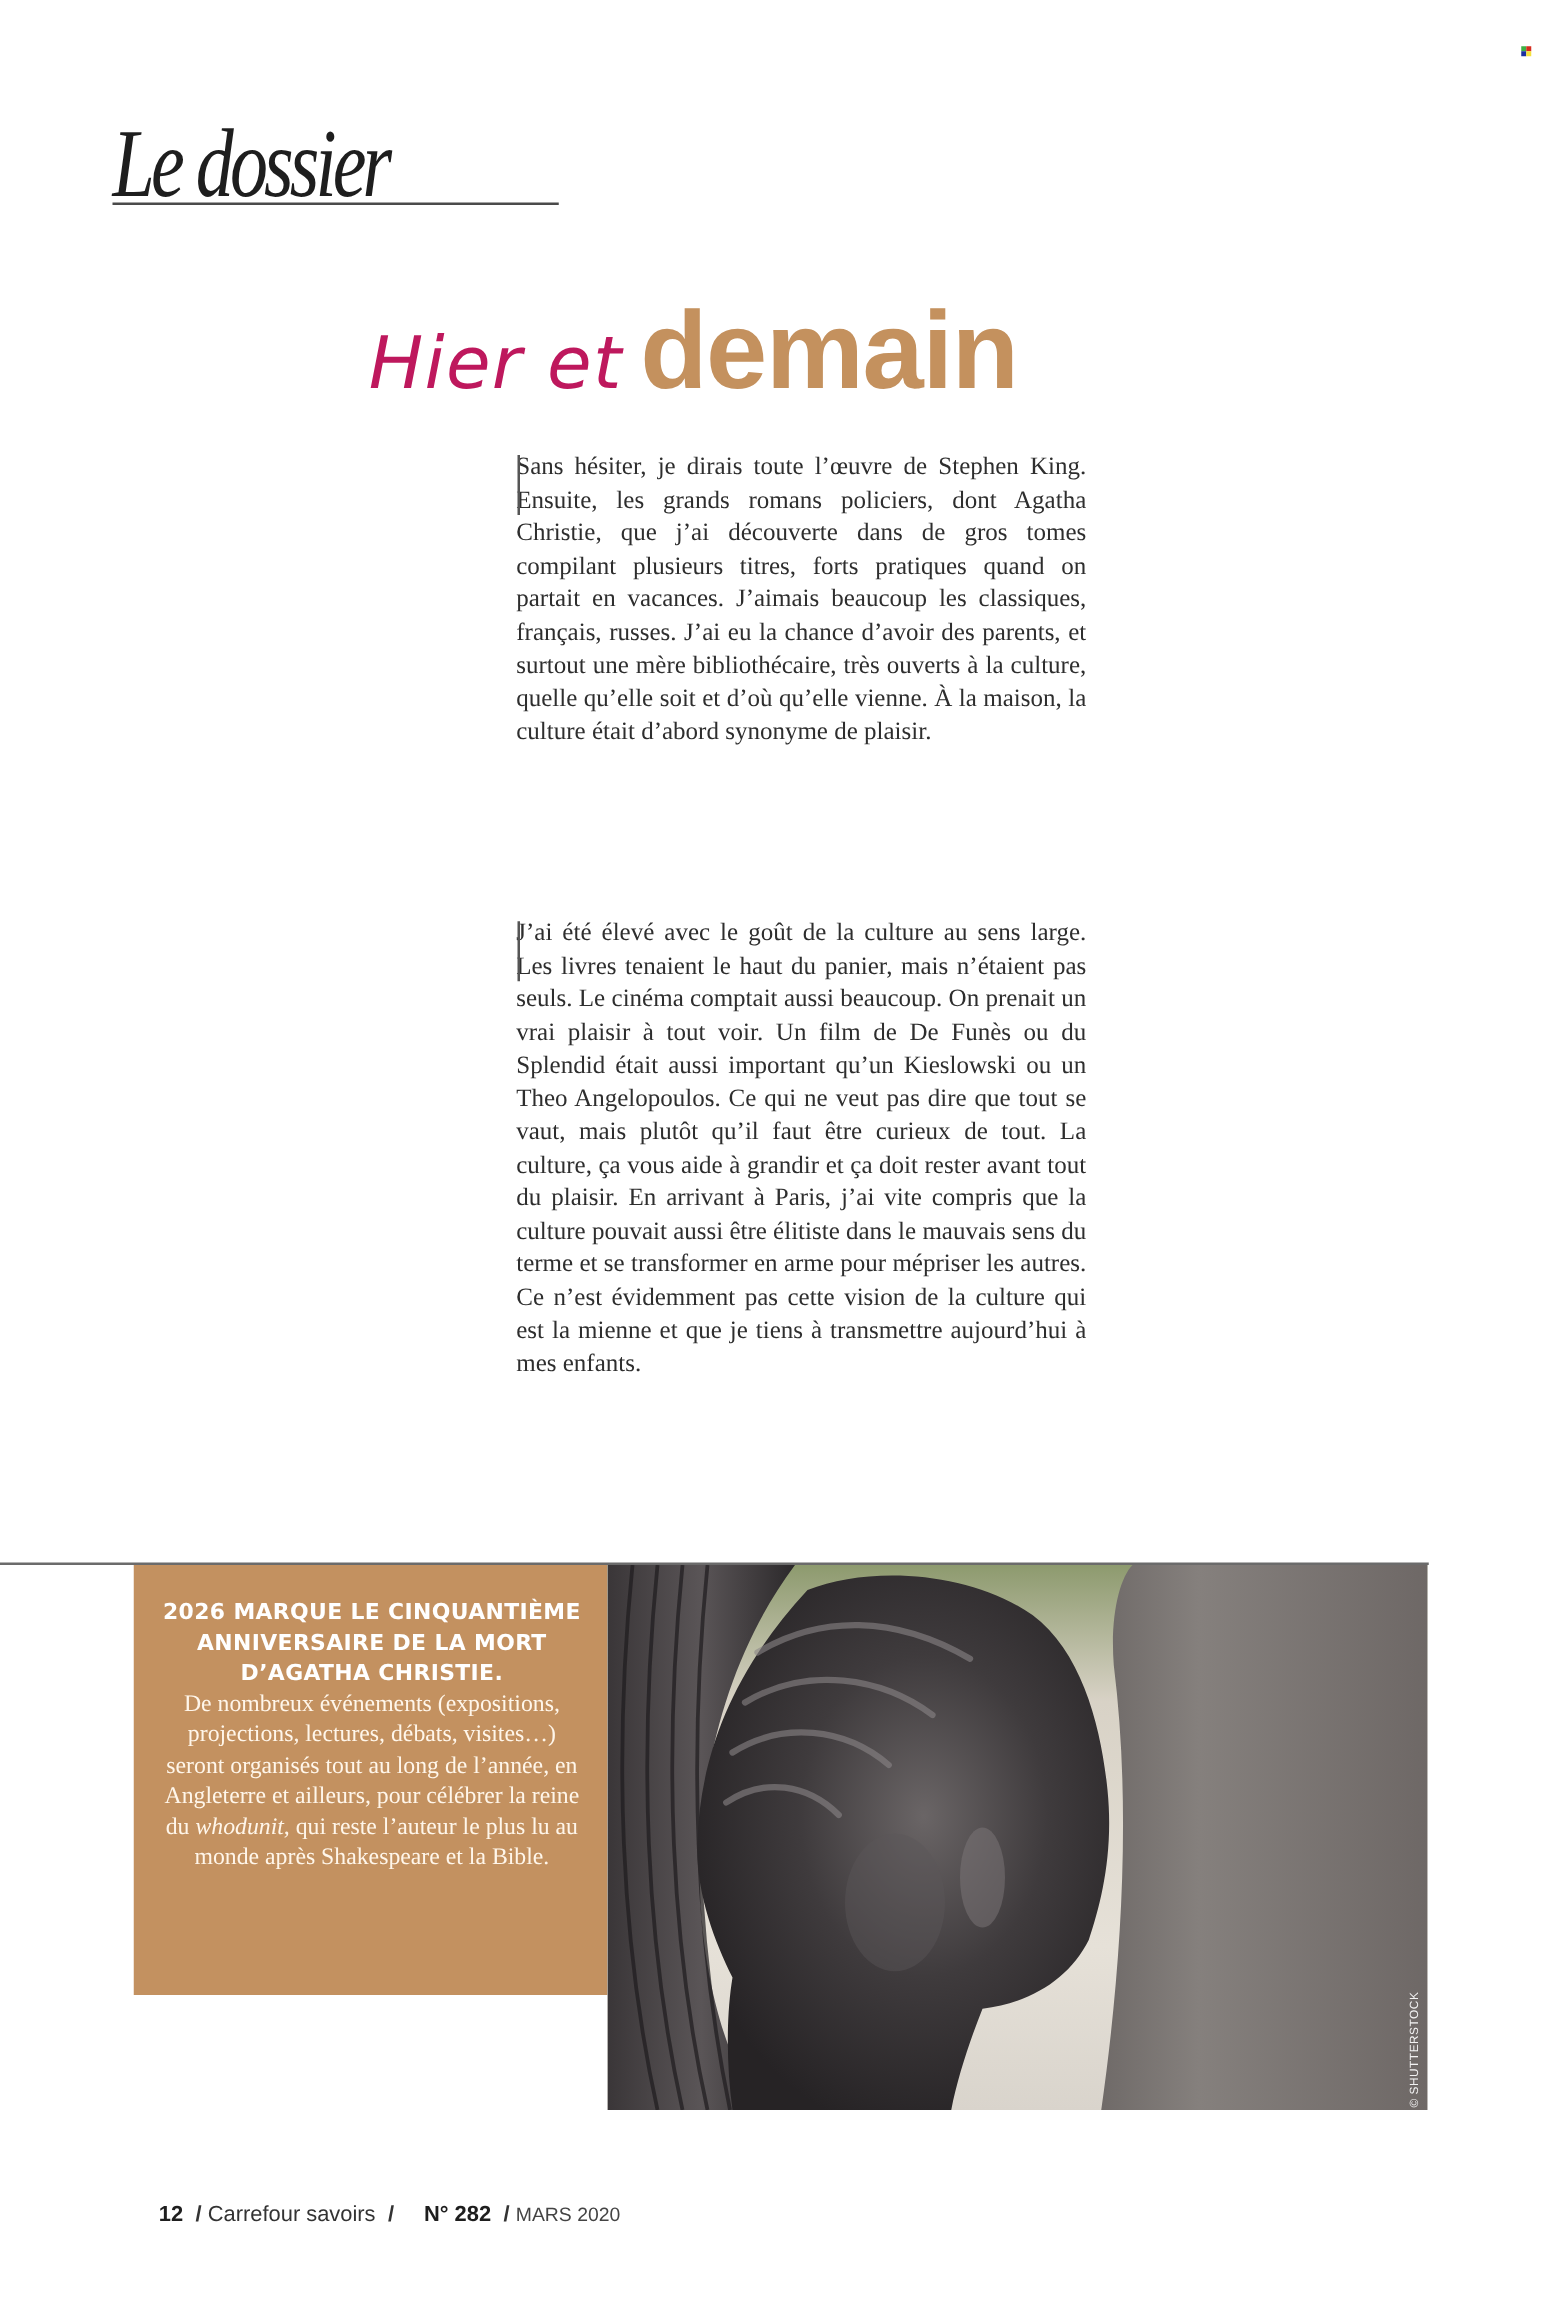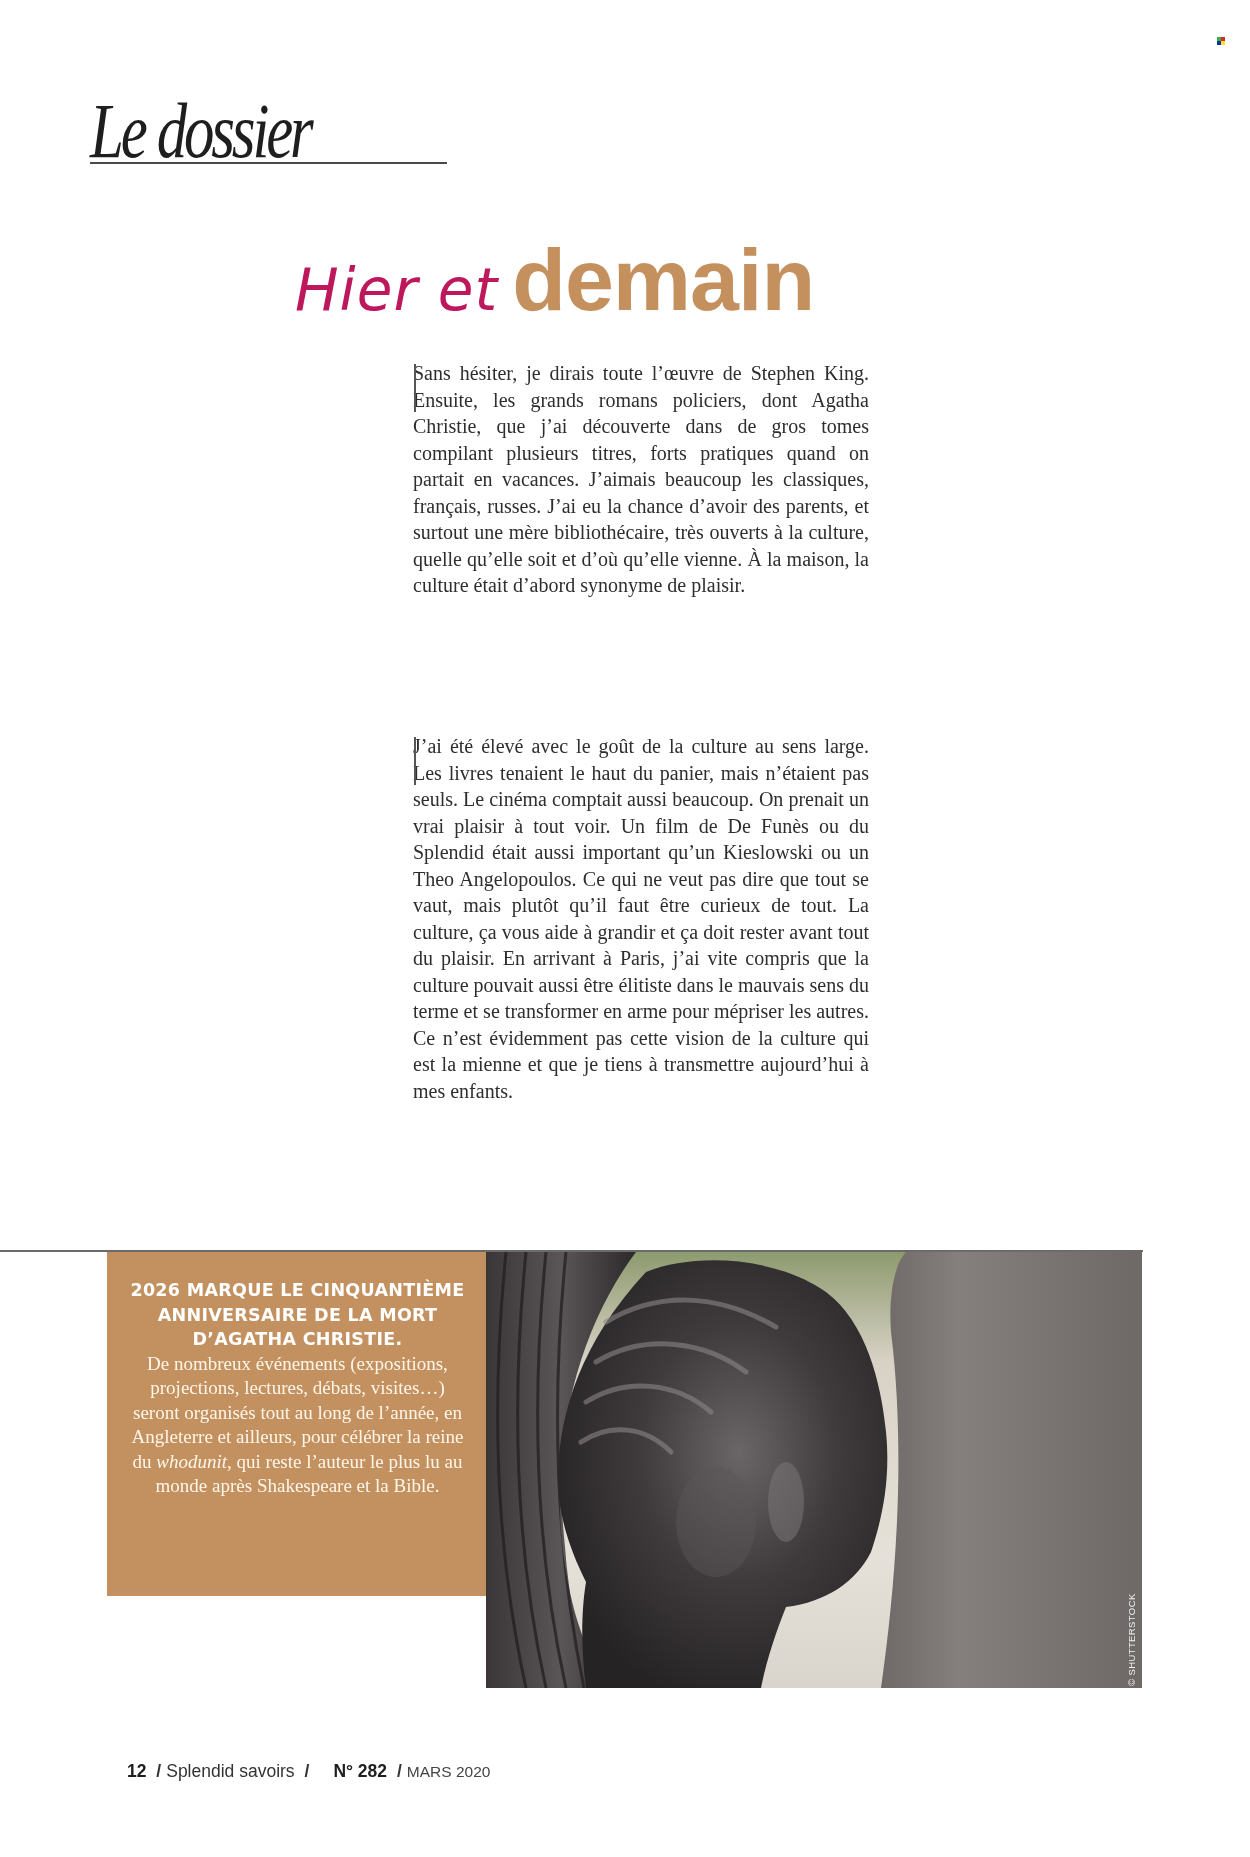--- a/index.html
+++ b/index.html
@@ -122,16 +122,16 @@
     </g>
 
     <ellipse cx="300" cy="250" rx="18" ry="40" fill="#7d787a" opacity="0.5"></ellipse>
     <ellipse cx="230" cy="270" rx="40" ry="55" fill="#5c5759" opacity="0.45"></ellipse>
   </svg>
 </div>
 <div class="abs credit">© SHUTTERSTOCK</div>
 
 <div class="abs footer">
   <span class="strong">12</span>
-  <span class="sep">/</span><span>Splendid savoirs</span>
+  <span class="sep">/</span><span>Carrefour savoirs</span>
   <span class="sep">/</span><span class="strong">N° 282</span>
   <span class="sep">/</span><span class="small-caps">MARS 2020</span>
 </div>
 
 </body></html>

